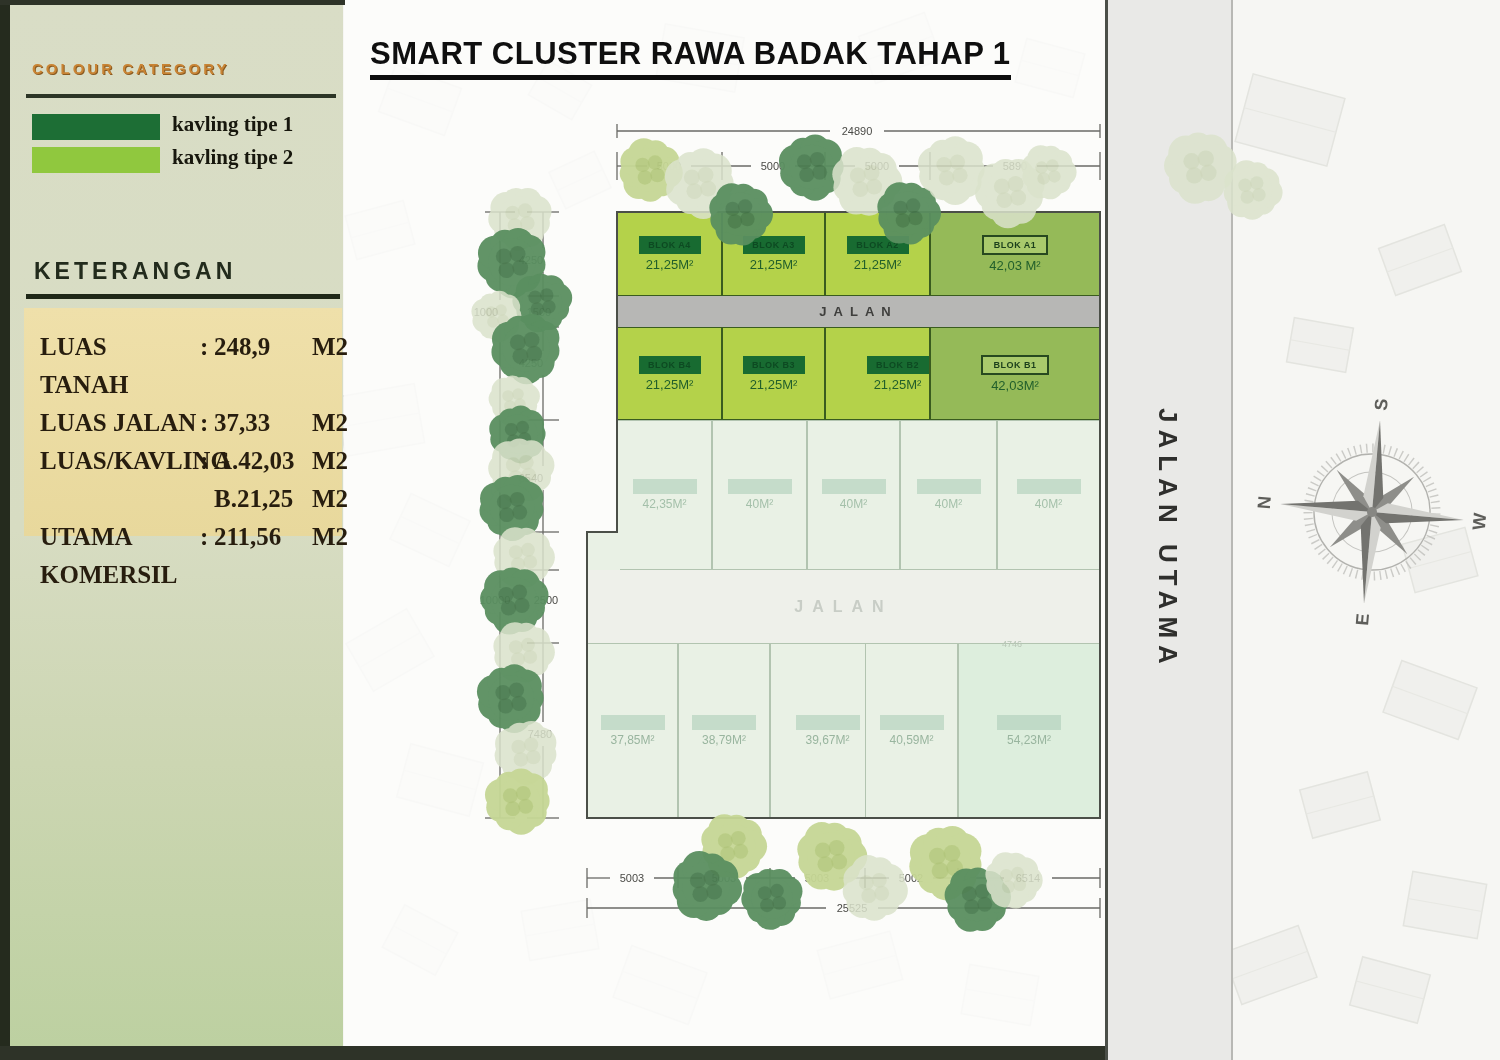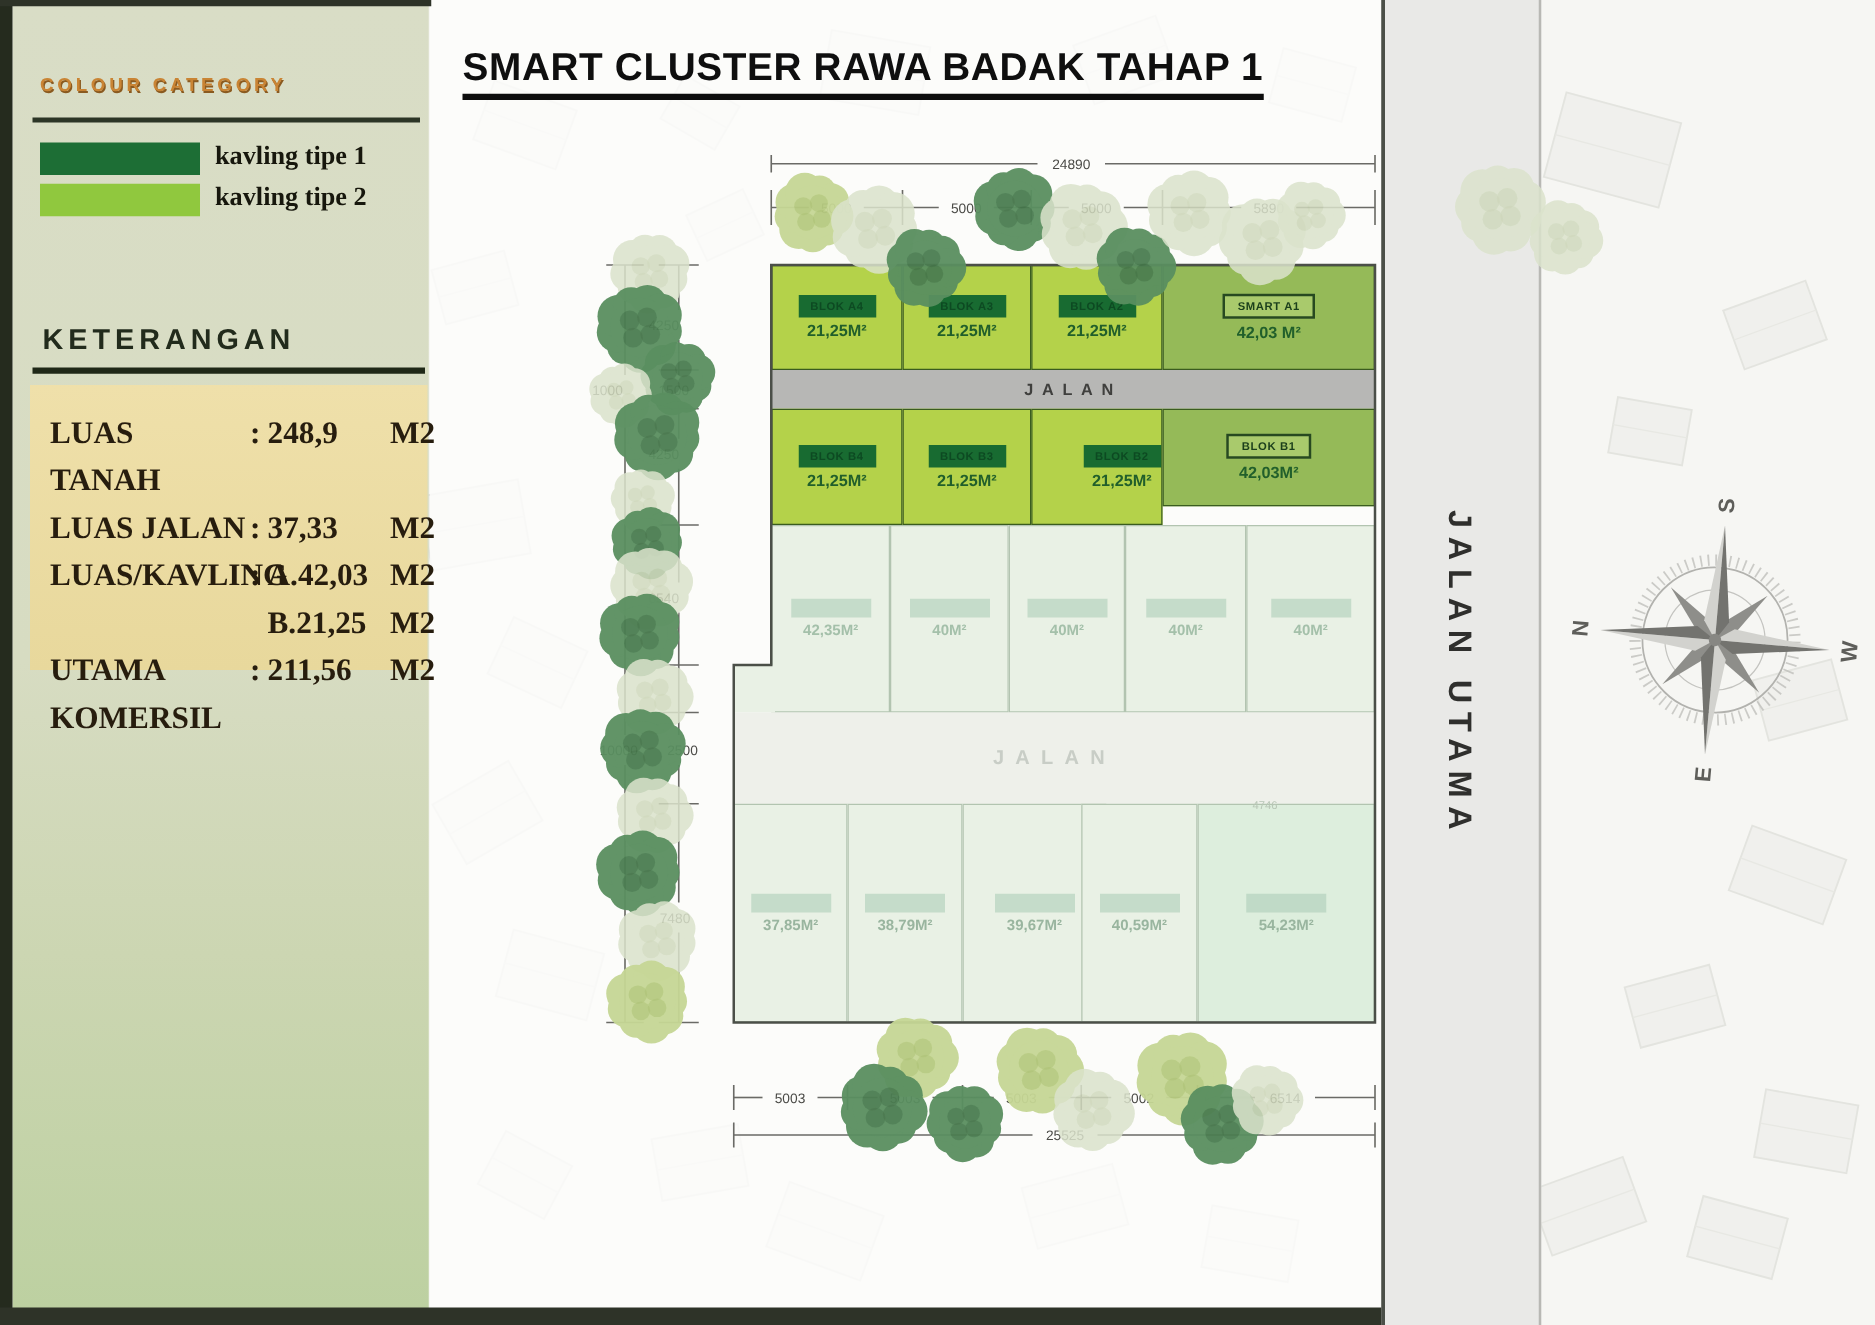--- a/index.html
+++ b/index.html
@@ -48,21 +48,21 @@
               letter-spacing:.5px;border-bottom:5px solid #0d0d0d;padding-bottom:3px;}
 
   
   .blk{position:absolute;display:flex;flex-direction:column;align-items:center;
        justify-content:center;gap:3px;z-index:2;}
   .blk.t2{background:#b4d24a;border:1px solid #3a5c1f;}
   .blk.t1{background:#95ba58;border:1px solid #3a5c1f;}
   .lblbox{background:#186b31;color:#0d4a22;font-weight:bold;font-size:9px;
           letter-spacing:.5px;padding:4px 8px;min-width:62px;text-align:center;}
   .lblbox.outline{background:#a9ca6c;color:#1b3f1b;border:2px solid #274920;padding:3px 10px;}
-  .areatxt{color:#215f2b;font-weight:bold;font-size:13px;text-align:center;}
+  .areatxt{color:#215f2b;font-weight:normal;font-size:13px;text-align:center;}
   .blk.fade{background:#e9f1e5;border:1px solid #b2c4b0;}
   .blk.fade.last{background:#ddeedd;}
   .lblbox.faint{background:#a8cab4;opacity:.55;height:15px;min-width:64px;padding:0;}
   .areatxt.faint{color:#a4c0aa;font-size:12px;}
   .areatxt.faint2{color:#99b59f;font-size:12px;}
   .notch{left:587px;top:532px;width:33px;height:38px;background:#e9f1e5;z-index:2;}
 
   
   .road1{left:617px;top:296px;width:483px;height:31px;background:#b7b7b5;z-index:2;
          display:flex;align-items:center;justify-content:center;
@@ -197,39 +197,39 @@
   </div>
   <div class="blk t2" style="left:722px;top:212px;width:103px;height:84px;">
     <div class="lblbox">BLOK A3</div>
     <div class="areatxt">21,25M²</div>
   </div>
   <div class="blk t2" style="left:825px;top:212px;width:105px;height:84px;">
     <div class="lblbox">BLOK A2</div>
     <div class="areatxt">21,25M²</div>
   </div>
   <div class="blk t1" style="left:930px;top:212px;width:170px;height:84px;">
-    <div class="lblbox outline">SMART A1</div>
+    <div class="lblbox outline">BLOK A1</div>
     <div class="areatxt">42,03 M²</div>
   </div>
 
   <div class="abs road1">JALAN</div>
 
   <div class="blk t2" style="left:617px;top:327px;width:105px;height:93px;">
     <div class="lblbox">BLOK B4</div>
     <div class="areatxt">21,25M²</div>
   </div>
   <div class="blk t2" style="left:722px;top:327px;width:103px;height:93px;">
     <div class="lblbox">BLOK B3</div>
     <div class="areatxt">21,25M²</div>
   </div>
   <div class="blk t2" style="left:825px;top:327px;width:105px;height:93px;padding-left:40px;">
     <div class="lblbox">BLOK B2</div>
     <div class="areatxt">21,25M²</div>
   </div>
-  <div class="blk t1" style="left:930px;top:327px;width:170px;height:78px;">
+  <div class="blk t1" style="left:930px;top:327px;width:170px;height:93px;">
     <div class="lblbox outline">BLOK B1</div>
     <div class="areatxt">42,03M²</div>
   </div>
 
   <div class="blk fade" style="left:617px;top:420px;width:95px;height:150px;">
     <div class="lblbox faint"></div>
     <div class="areatxt faint">42,35M²</div>
   </div>
   <div class="blk fade" style="left:712px;top:420px;width:95px;height:150px;">
     <div class="lblbox faint"></div>

